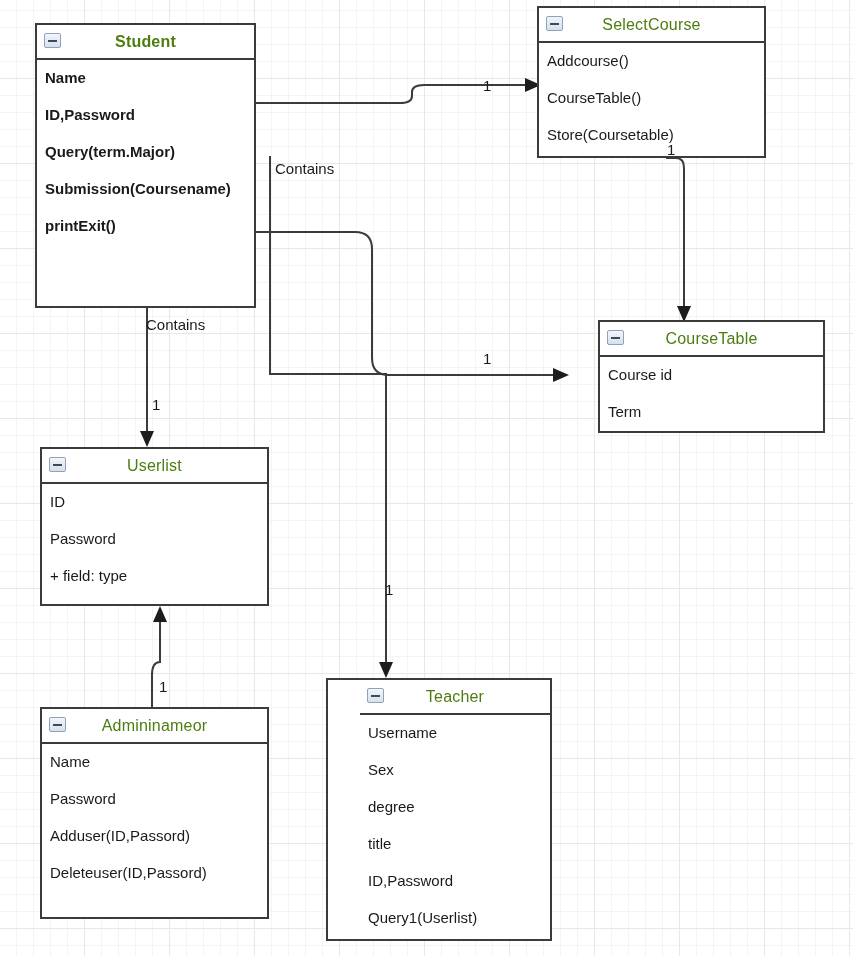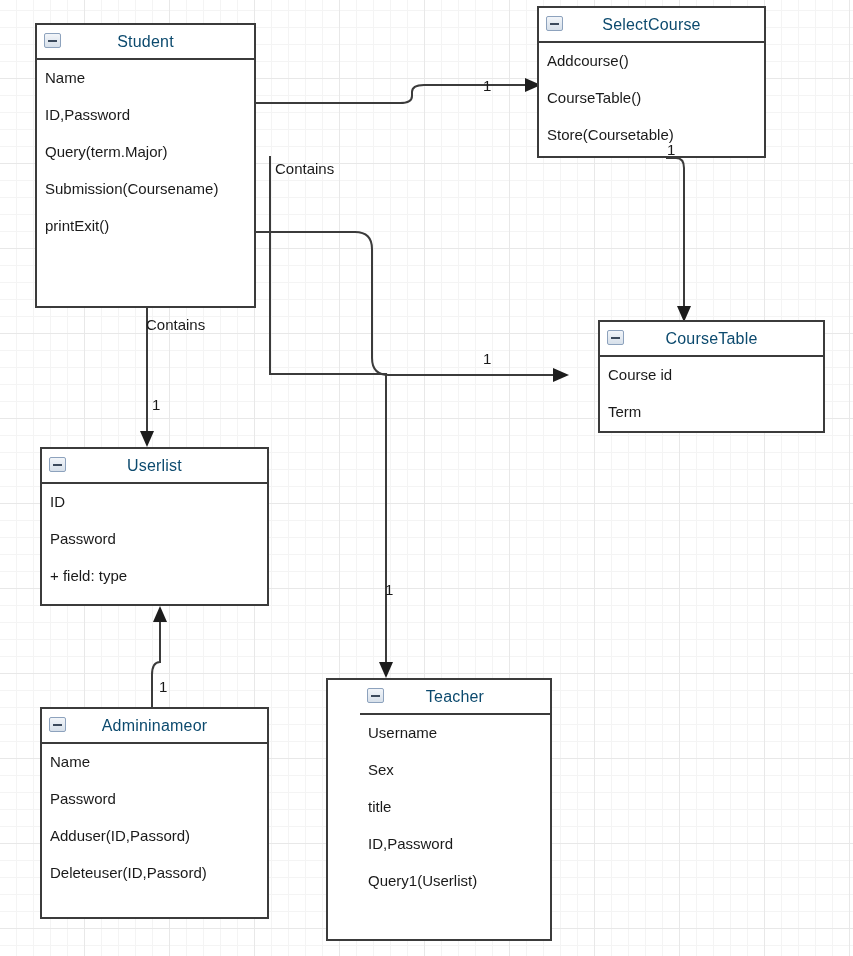--- a/index.html
+++ b/index.html
@@ -36,21 +36,21 @@
     height: 35px;
     border-bottom: 2px solid #3b3b3b;
     box-sizing: border-box;
     background: transparent;
   }
   .uml-title {
     display: block;
     text-align: center;
     line-height: 33px;
     font-size: 16px;
-    color: #0c4a6e;
+    color: #4d7c0f;
     letter-spacing: .2px;
   }
   .collapse-icon {
     position: absolute;
     left: 7px;
     top: 8px;
     width: 17px;
     height: 15px;
     border: 1px solid #8da2bd;
     border-radius: 2px;
@@ -148,21 +148,21 @@
   <div class="edge-label" style="left:275px; top:160px;">Contains</div>
 
   <div class="edge-label" style="left:146px; top:316px;">Contains</div>
 
   <div class="edge-label mult" style="left:152px; top:396px;">1</div>
 
   <div class="edge-label mult" style="left:385px; top:581px;">1</div>
 
   <div class="edge-label mult" style="left:159px; top:678px;">1</div>
 
-  <div class="uml-class" style="left:35px; top:23px; width:221px; height:285px;">
+  <div class="uml-class" style="left:35px; top:23px; width:221px; height:285px;font-weight:bold;">
     <div class="uml-header">
       <span class="collapse-icon"></span>
       <span class="uml-title">Student</span>
     </div>
     <div class="uml-body">
       <div class="uml-attr">Name</div>
       <div class="uml-attr">ID,Password</div>
       <div class="uml-attr">Query(term.Major)</div>
       <div class="uml-attr gap-before">Submission(Coursename)</div>
       <div class="uml-attr">printExit()</div>
@@ -218,19 +218,20 @@
   </div>
 
   <div class="uml-class" style="left:326px; top:678px; width:226px; height:263px;padding-left:32px;">
     <div class="uml-header">
       <span class="collapse-icon"></span>
       <span class="uml-title">Teacher</span>
     </div>
     <div class="uml-body">
       <div class="uml-attr">Username</div>
       <div class="uml-attr">Sex</div>
+      <div class="uml-attr">degree</div>
       <div class="uml-attr">title</div>
       <div class="uml-attr">ID,Password</div>
       <div class="uml-attr">Query1(Userlist)</div>
     </div>
   </div>
 
 </div>
 
 </body></html>

